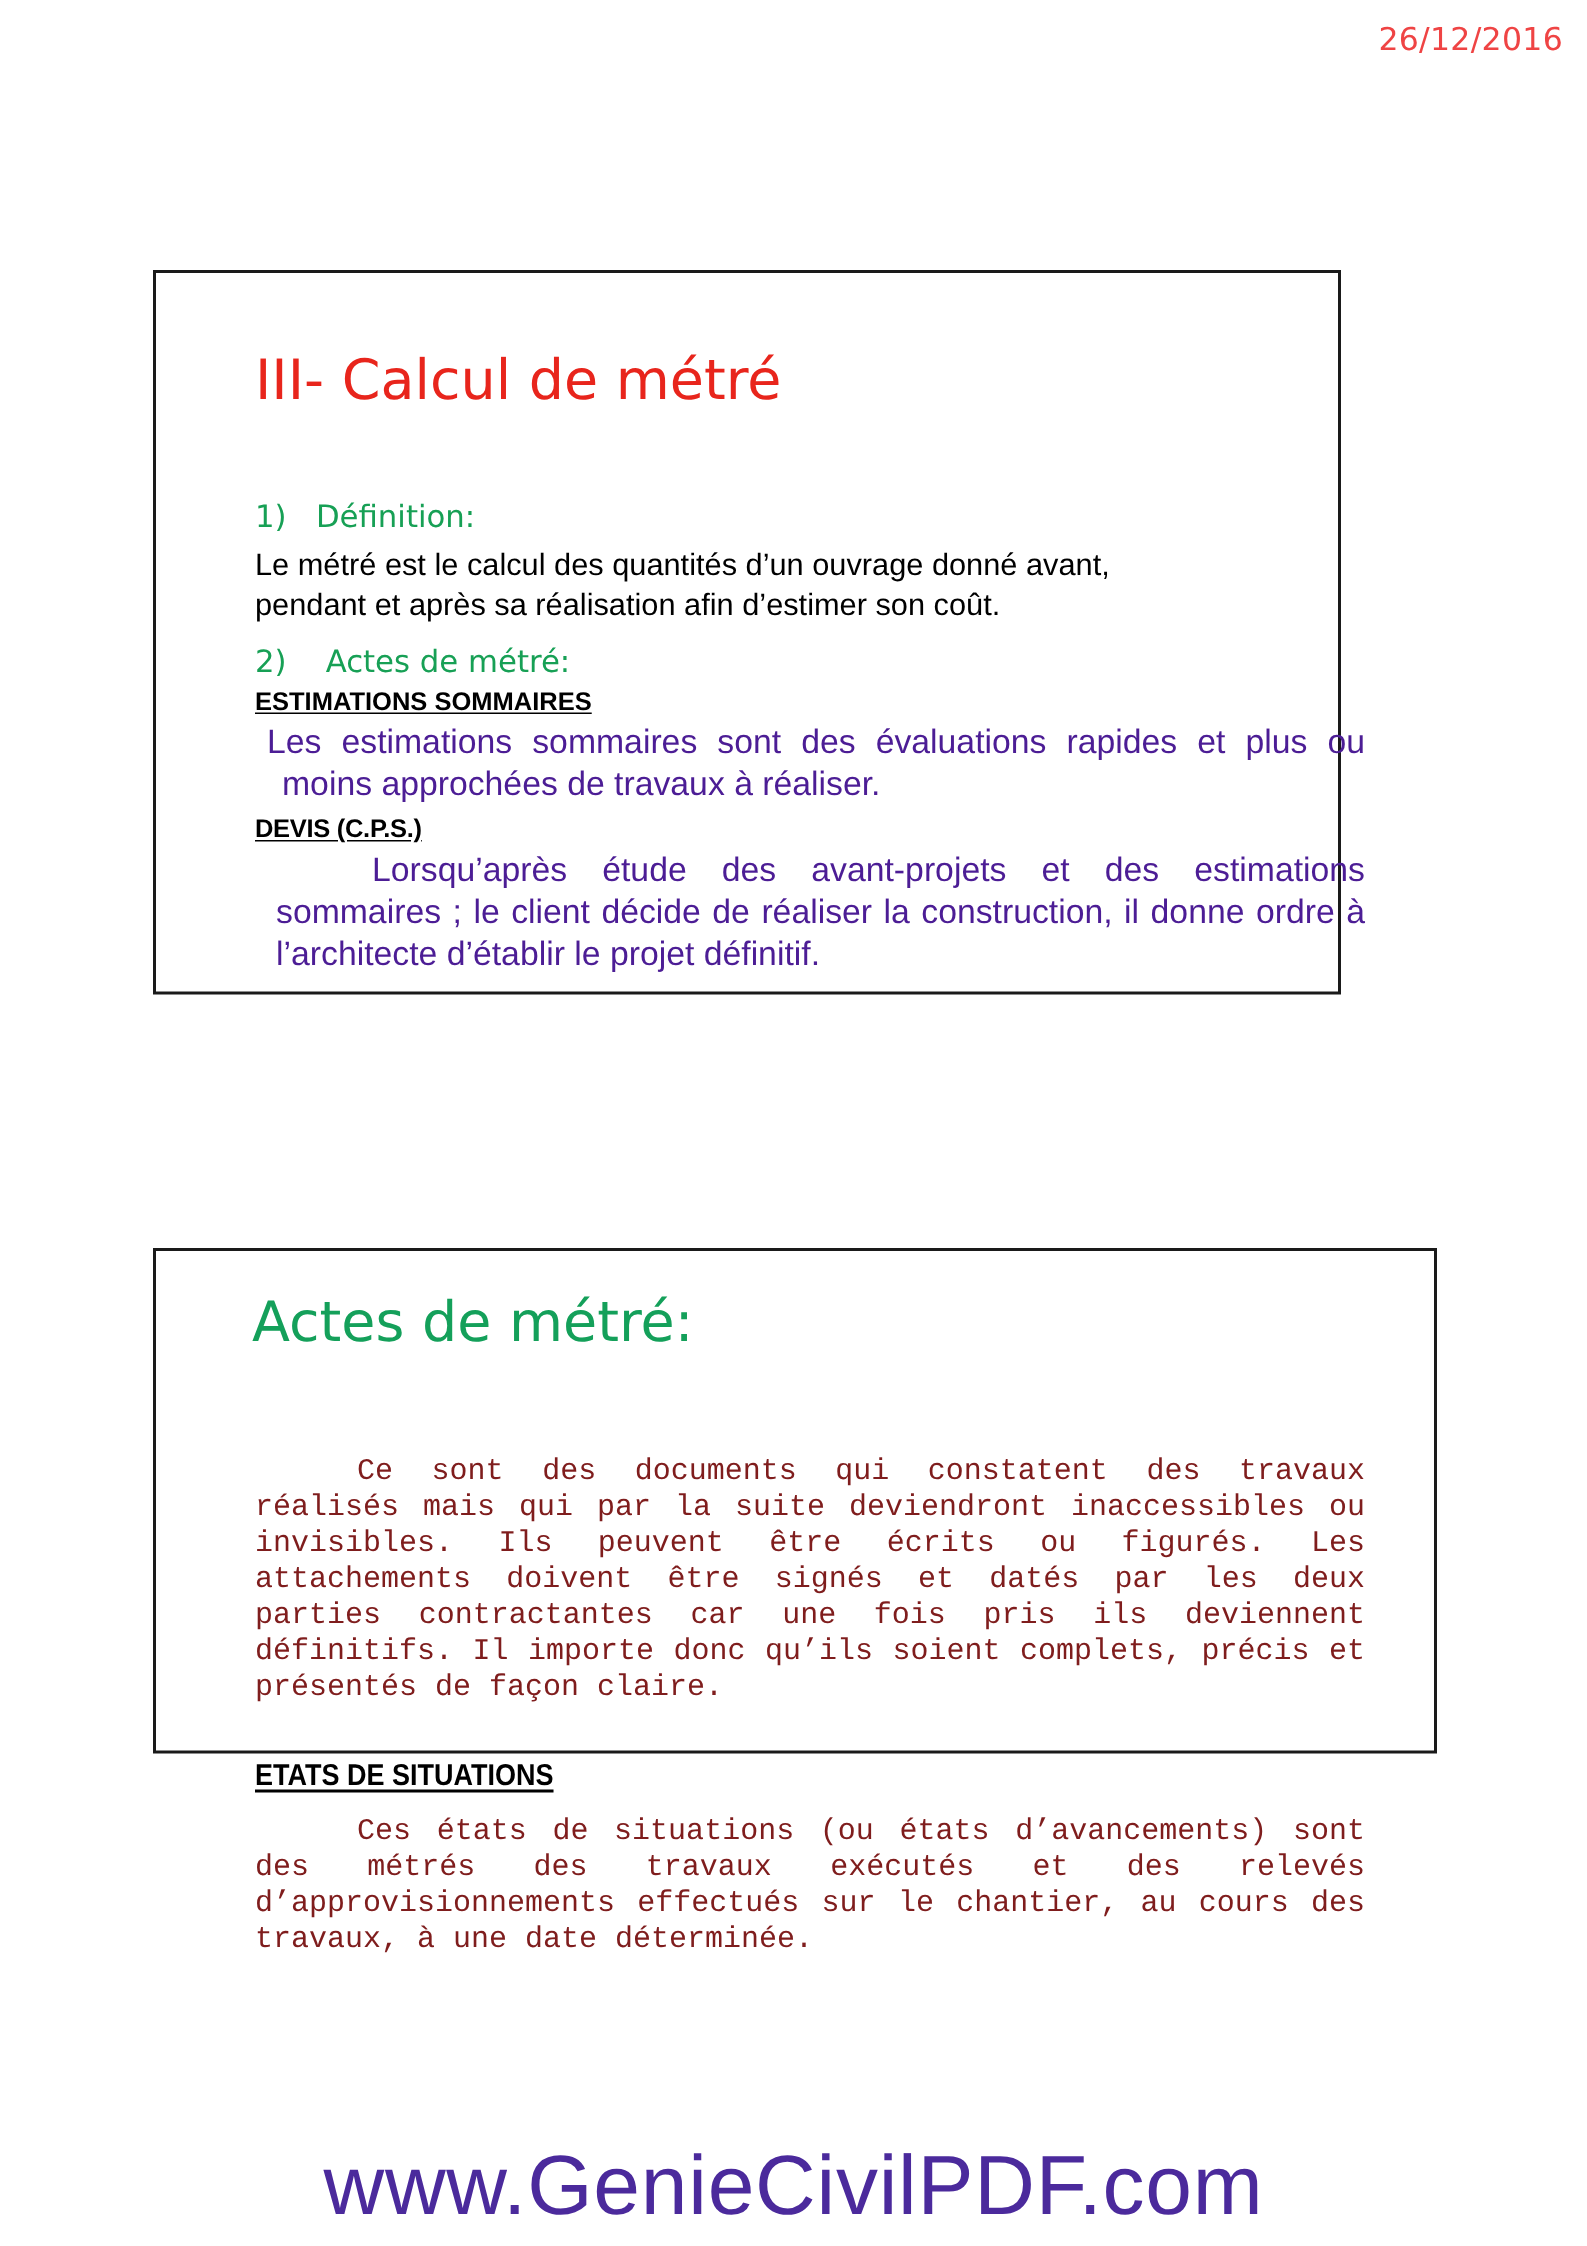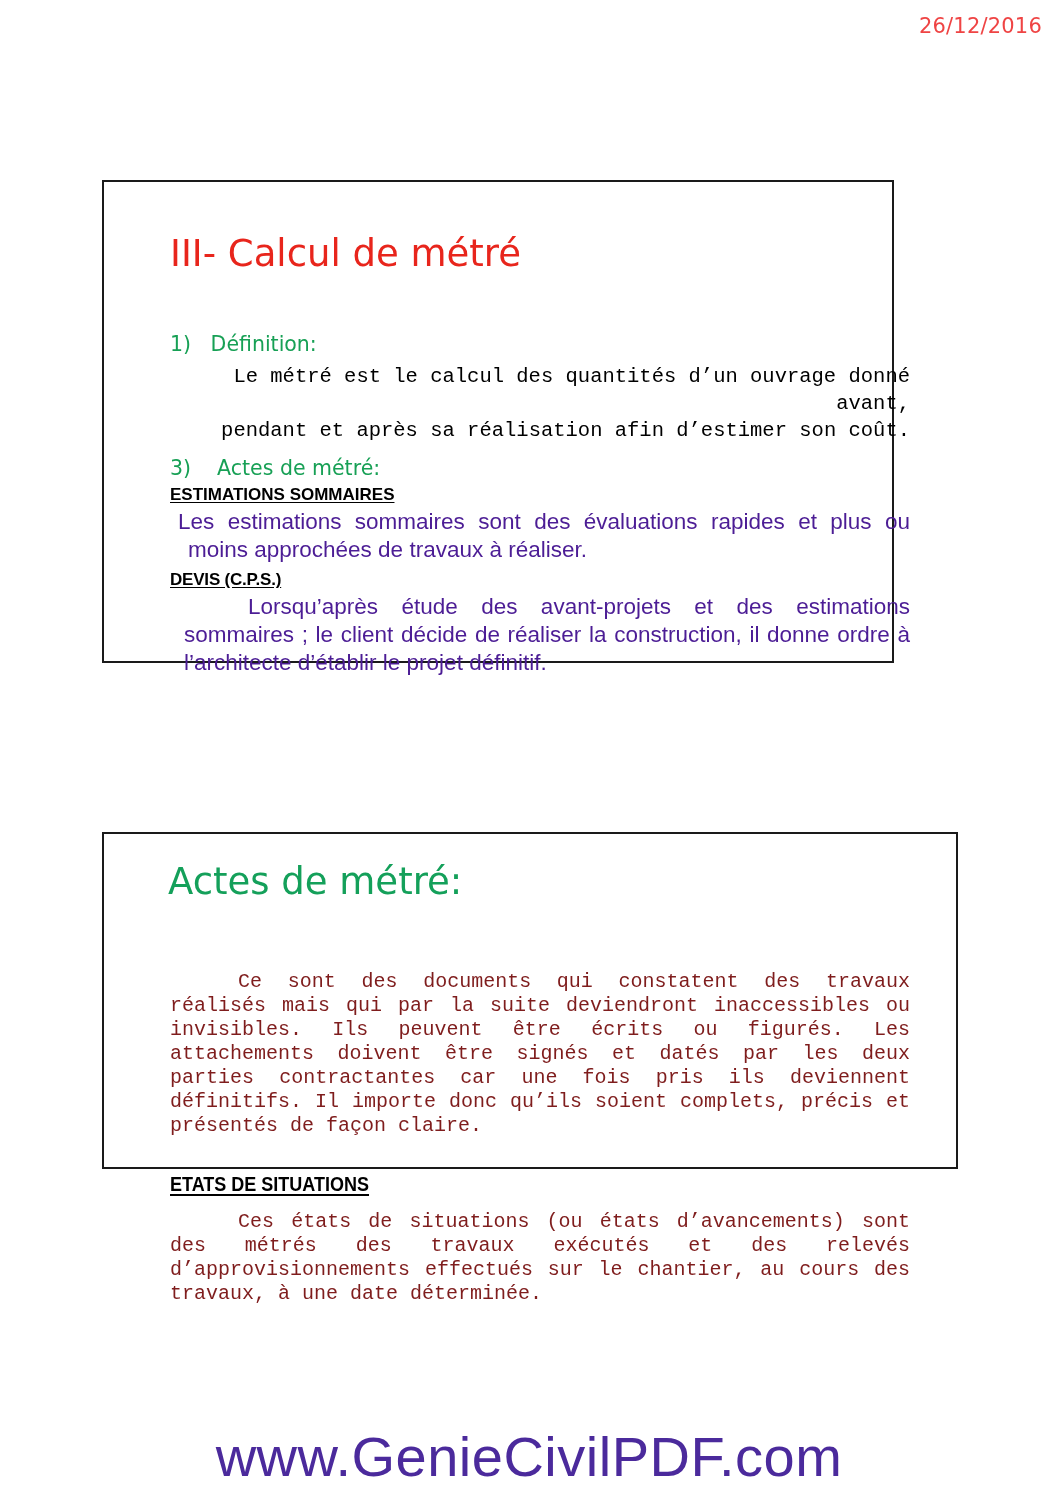--- a/index.html
+++ b/index.html
@@ -70,27 +70,26 @@
   .num-head {
     font-family: "DejaVu Sans", sans-serif;
     color: #17a055;
     font-size: 20.5px;
     line-height: 26px;
     white-space: pre;
     margin: 0;
   }
   .num-head-2 { margin-top: 11px; }
   .def-para {
-    font-family: Liberation Mono, monospace;
+    font-family: Liberation Sans, sans-serif;
     color: #000000;
     font-size: 20.5px;
     line-height: 27px;
     margin: 6px 0 0 0;
     white-space: pre-line;
-    text-align: right;
   }
 
   .blk-head {
     font-family: "Liberation Sans", sans-serif;
     font-weight: bold;
     font-size: 17px;
     line-height: 27px;
     color: #000000;
     text-decoration: underline;
     text-underline-offset: 2px;
@@ -169,21 +168,21 @@
 
   <div class="slide-title title-red">III- Calcul de métré</div>
 
   <div class="s1-body">
 
     <p class="num-head">1)   Définition:</p>
 
     <p class="def-para">   Le métré est le calcul des quantités d’un ouvrage donné avant,
 pendant et après sa réalisation afin d’estimer son coût.</p>
 
-    <p class="num-head num-head-2">3)    Actes de métré:</p>
+    <p class="num-head num-head-2">2)    Actes de métré:</p>
 
     <p class="blk-head">ESTIMATIONS SOMMAIRES</p>
 
     <p class="blk-para hang">Les estimations sommaires sont des évaluations rapides et plus ou moins approchées de travaux à réaliser.</p>
 
     <div class="sp-2"></div>
 
     <p class="blk-head tight">DEVIS (C.P.S.)</p>
 
     <p class="blk-para indented">Lorsqu’après étude des avant-projets et des estimations sommaires ; le client décide de réaliser la construction, il donne ordre à l’architecte d’établir le projet définitif.</p>

